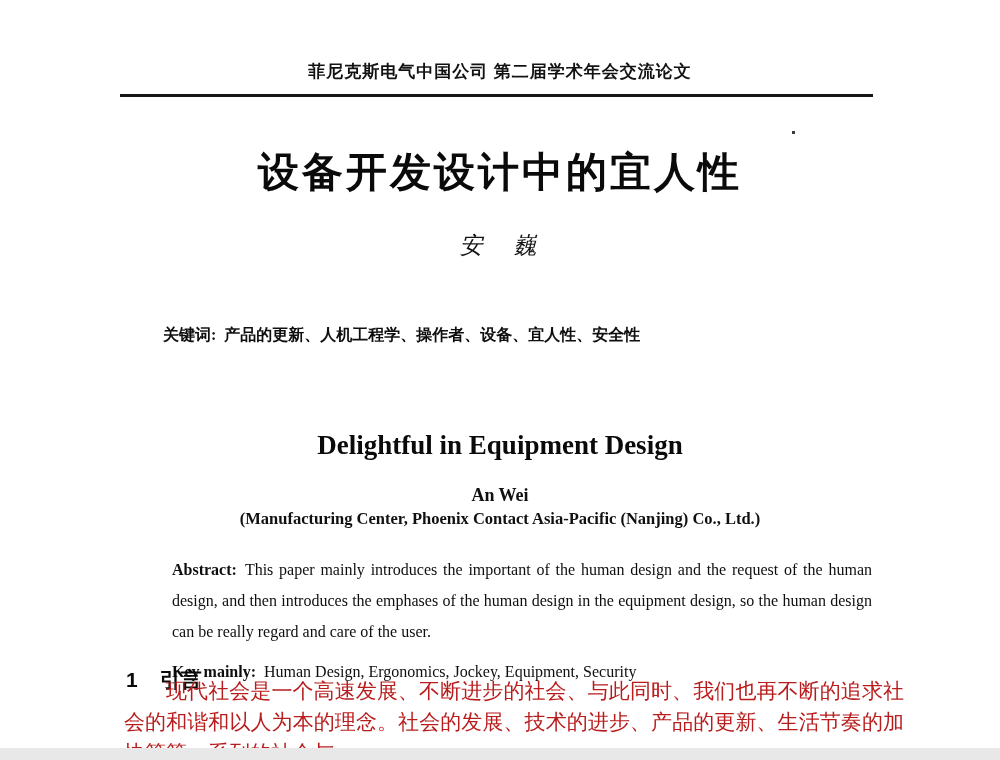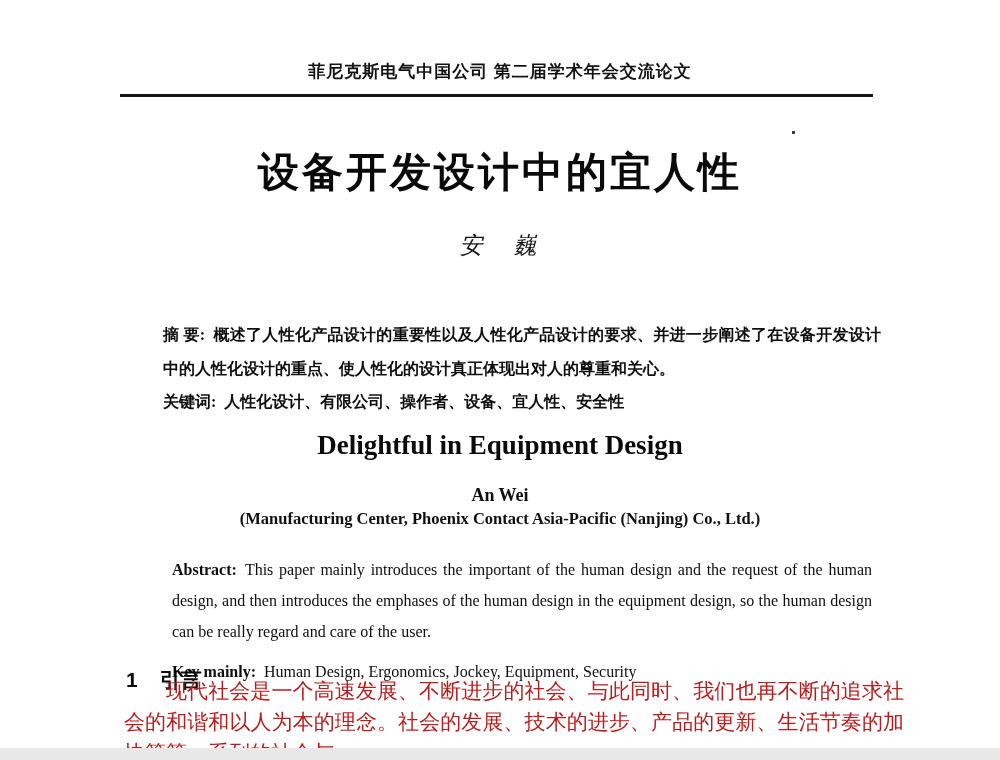--- a/index.html
+++ b/index.html
@@ -132,24 +132,21 @@
 
   <div class="artifact-dot"></div>
 
   <h1 class="centered title-cn">设备开发设计中的宜人性</h1>
 
   <div class="centered author-cn">安　巍</div>
 
 
   <div class="abs-cn-block">
     <p>
-      <span class="label">摘 要:</span><span>概述了人性化产品设计的重要性以及人性化产品设计的要求、并进一步阐述了在设备开发设计中的人性化设计的重点、使人性化的设计真正体现出对人的尊重和关心。</span>
-    </p>
-    <p>
-      <span class="label">关键词:</span><span>人性化设计、有限公司、操作者、设备、宜人性、安全性</span>
+      <span class="label">关键词:</span><span>产品的更新、人机工程学、操作者、设备、宜人性、安全性</span>
     </p>
   </div>
 
   <h2 class="centered title-en">Delightful in Equipment Design</h2>
 
   <div class="centered affil-en">(Manufacturing Center, Phoenix Contact Asia-Pacific (Nanjing) Co., Ltd.)</div>
 
   <div class="centered author-en">An Wei</div>
 
   <div class="abs-en-block">

